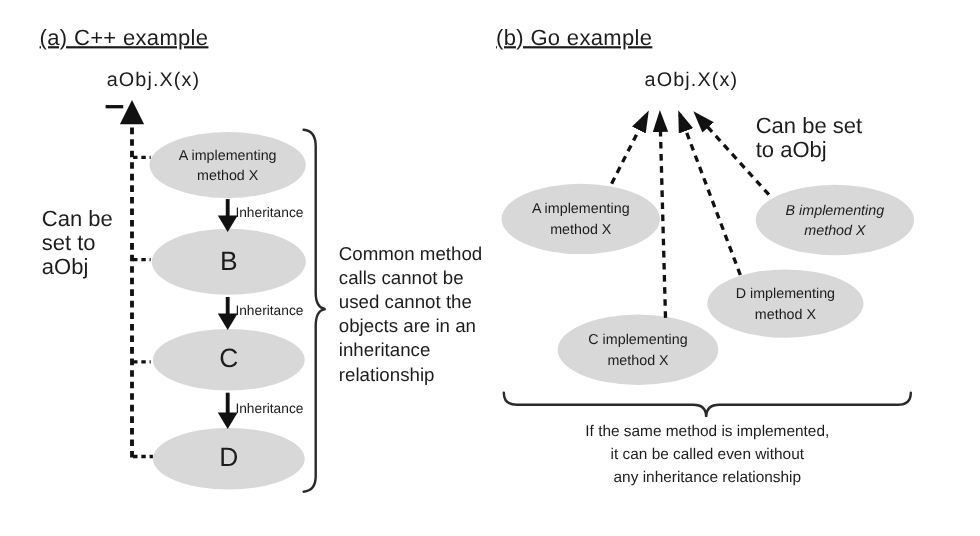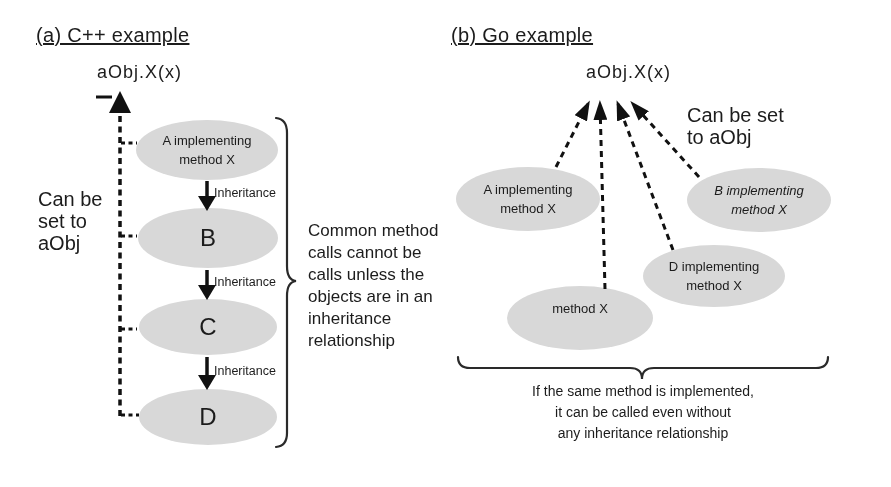--- a/index.html
+++ b/index.html
@@ -83,21 +83,21 @@
   <div class="abs node-letter" style="left:178px;top:313px;width:60px;">C</div>
   <div class="abs node-letter" style="left:178px;top:403px;width:60px;">D</div>
 
   <div class="abs edge-label" style="left:214px;top:186px;">Inheritance</div>
   <div class="abs edge-label" style="left:214px;top:275px;">Inheritance</div>
   <div class="abs edge-label" style="left:214px;top:364px;">Inheritance</div>
 
   <div class="abs brace-note-left" style="left:308px;top:220px;width:170px;">
     <div>Common method</div>
     <div>calls cannot be</div>
-    <div>calls unless the</div>
+    <div>used cannot the</div>
     <div>objects are in an</div>
     <div>inheritance</div>
     <div>relationship</div>
   </div>
 
   <div class="abs title" style="left:451px;top:24px;">(b) Go example</div>
   <div class="abs call" style="left:586px;top:62px;">aObj.X(x)</div>
 
   <div class="abs side-note" style="left:687px;top:104px;">
     <div>Can be set</div>
@@ -106,20 +106,21 @@
 
   <div class="abs node-label" style="left:458px;top:180px;width:140px;">
     <div>A implementing</div>
     <div>method X</div>
   </div>
   <div class="abs node-label" style="left:689px;top:181px;width:140px;font-style:italic;">
     <div>B implementing</div>
     <div>method X</div>
   </div>
   <div class="abs node-label" style="left:510px;top:299px;width:140px;">
+    <div>C implementing</div>
     <div>method X</div>
   </div>
   <div class="abs node-label" style="left:644px;top:257px;width:140px;">
     <div>D implementing</div>
     <div>method X</div>
   </div>
 
   <div class="abs brace-note-bottom" style="left:443px;top:381px;width:400px;">
     <div>If the same method is implemented,</div>
     <div>it can be called even without</div>

